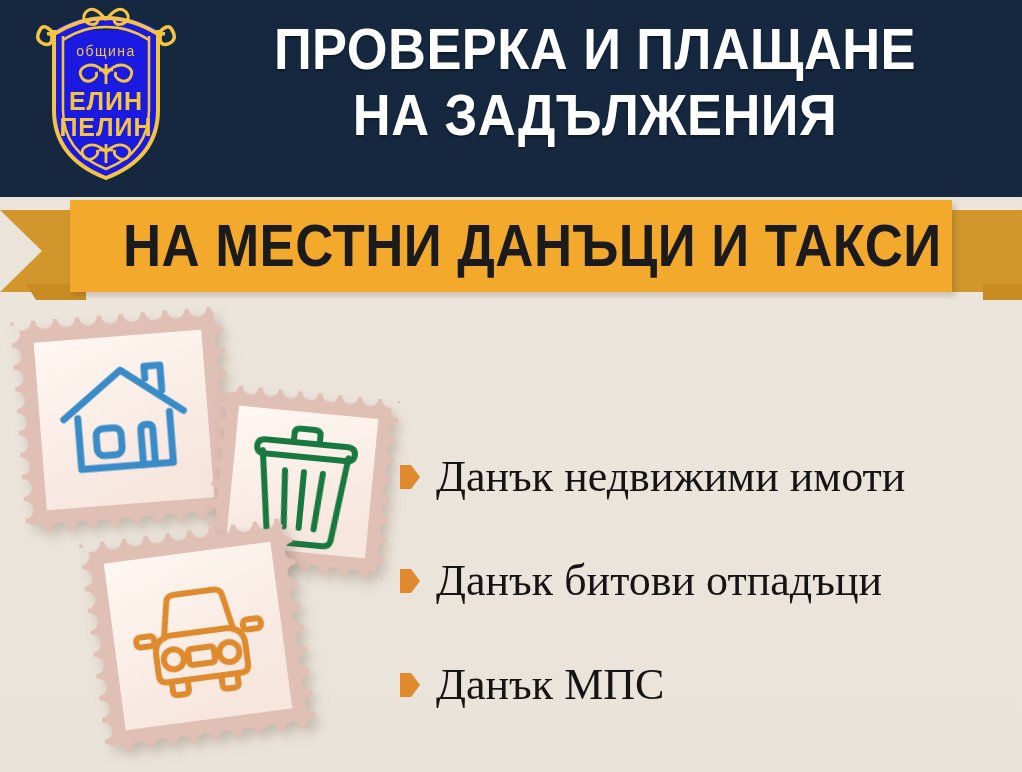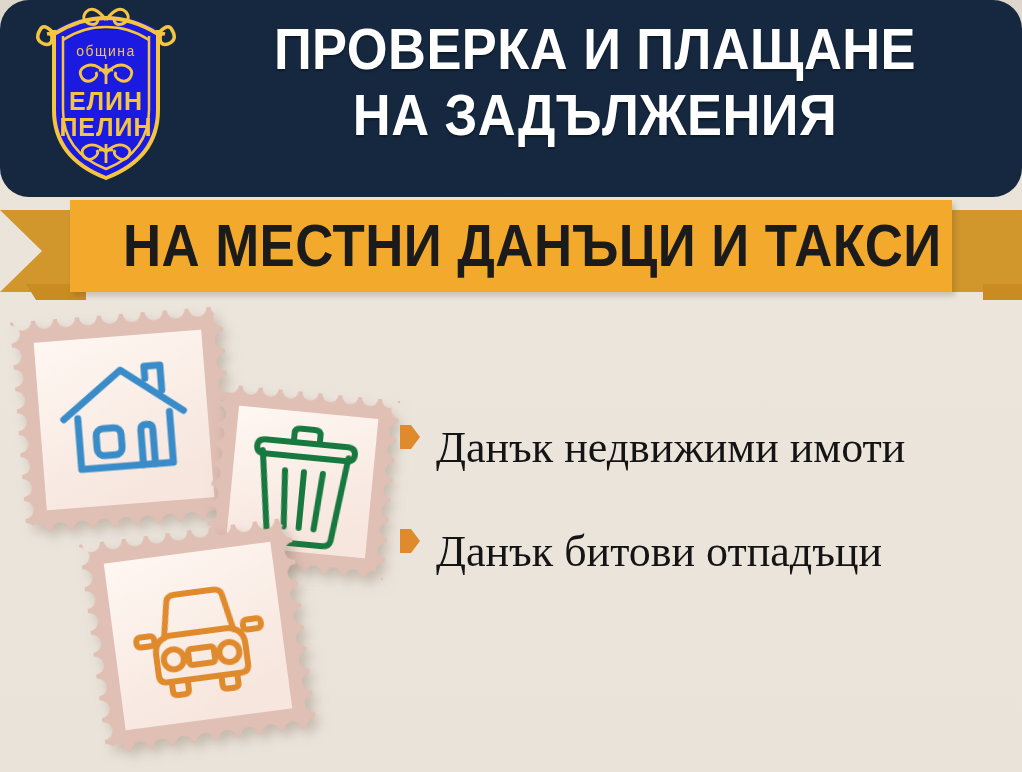--- a/index.html
+++ b/index.html
@@ -18,21 +18,20 @@
   }
 
   
   .header {
     position: absolute;
     left: 0; top: 0;
     width: 1022px;
     height: 197px;
     background: #15283f;
     z-index: 5;
-    border-radius: 29px;
   }
   .header-title {
     position: absolute;
     left: 185px;
     top: 16px;
     width: 820px;
     text-align: center;
     color: #ffffff;
     font-family: "Liberation Sans Narrow", "Liberation Sans", sans-serif;
     font-weight: bold;
@@ -117,20 +116,21 @@
   
   .bullets {
     position: absolute;
     left: 400px;
     top: 425px;
     width: 612px;
     z-index: 4;
   }
   .bullet-row {
     display: flex;
+    align-items: center;
     height: 104px;
   }
   .bullet-marker {
     flex: 0 0 auto;
     width: 20px;
     height: 24px;
     margin-right: 16px;
     background: #e08a2e;
     clip-path: polygon(0 0, 11px 0, 20px 12px, 11px 24px, 0 24px);
   }
@@ -411,16 +411,20 @@
     <div class="bullet-row">
       <span class="bullet-marker"></span>
       <span class="bullet-label">Данък недвижими имоти</span>
     </div>
 
     <div class="bullet-row">
       <span class="bullet-marker"></span>
       <span class="bullet-label">Данък битови отпадъци</span>
     </div>
 
+    <div class="bullet-row">
+      <span class="bullet-marker"></span>
+      <span class="bullet-label">Данък МПС</span>
+    </div>
 
   </div>
 
 </div>
 
 </body></html>

